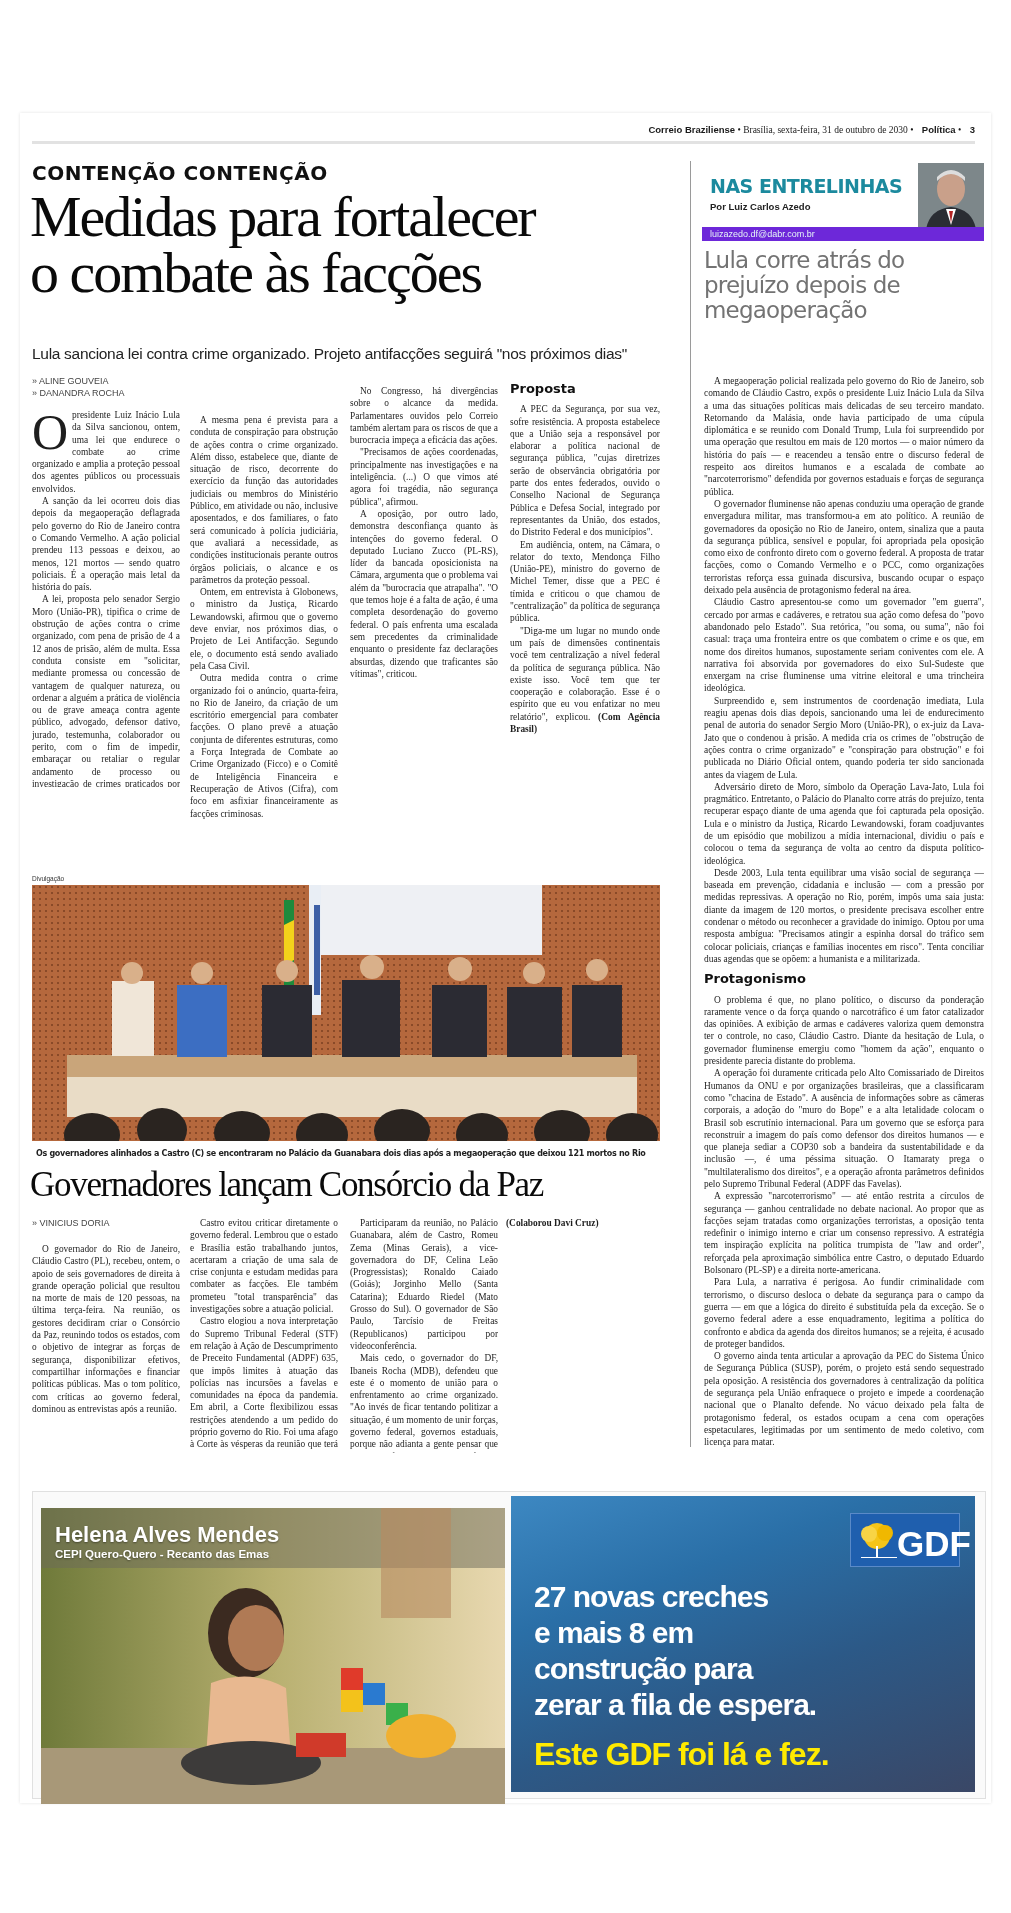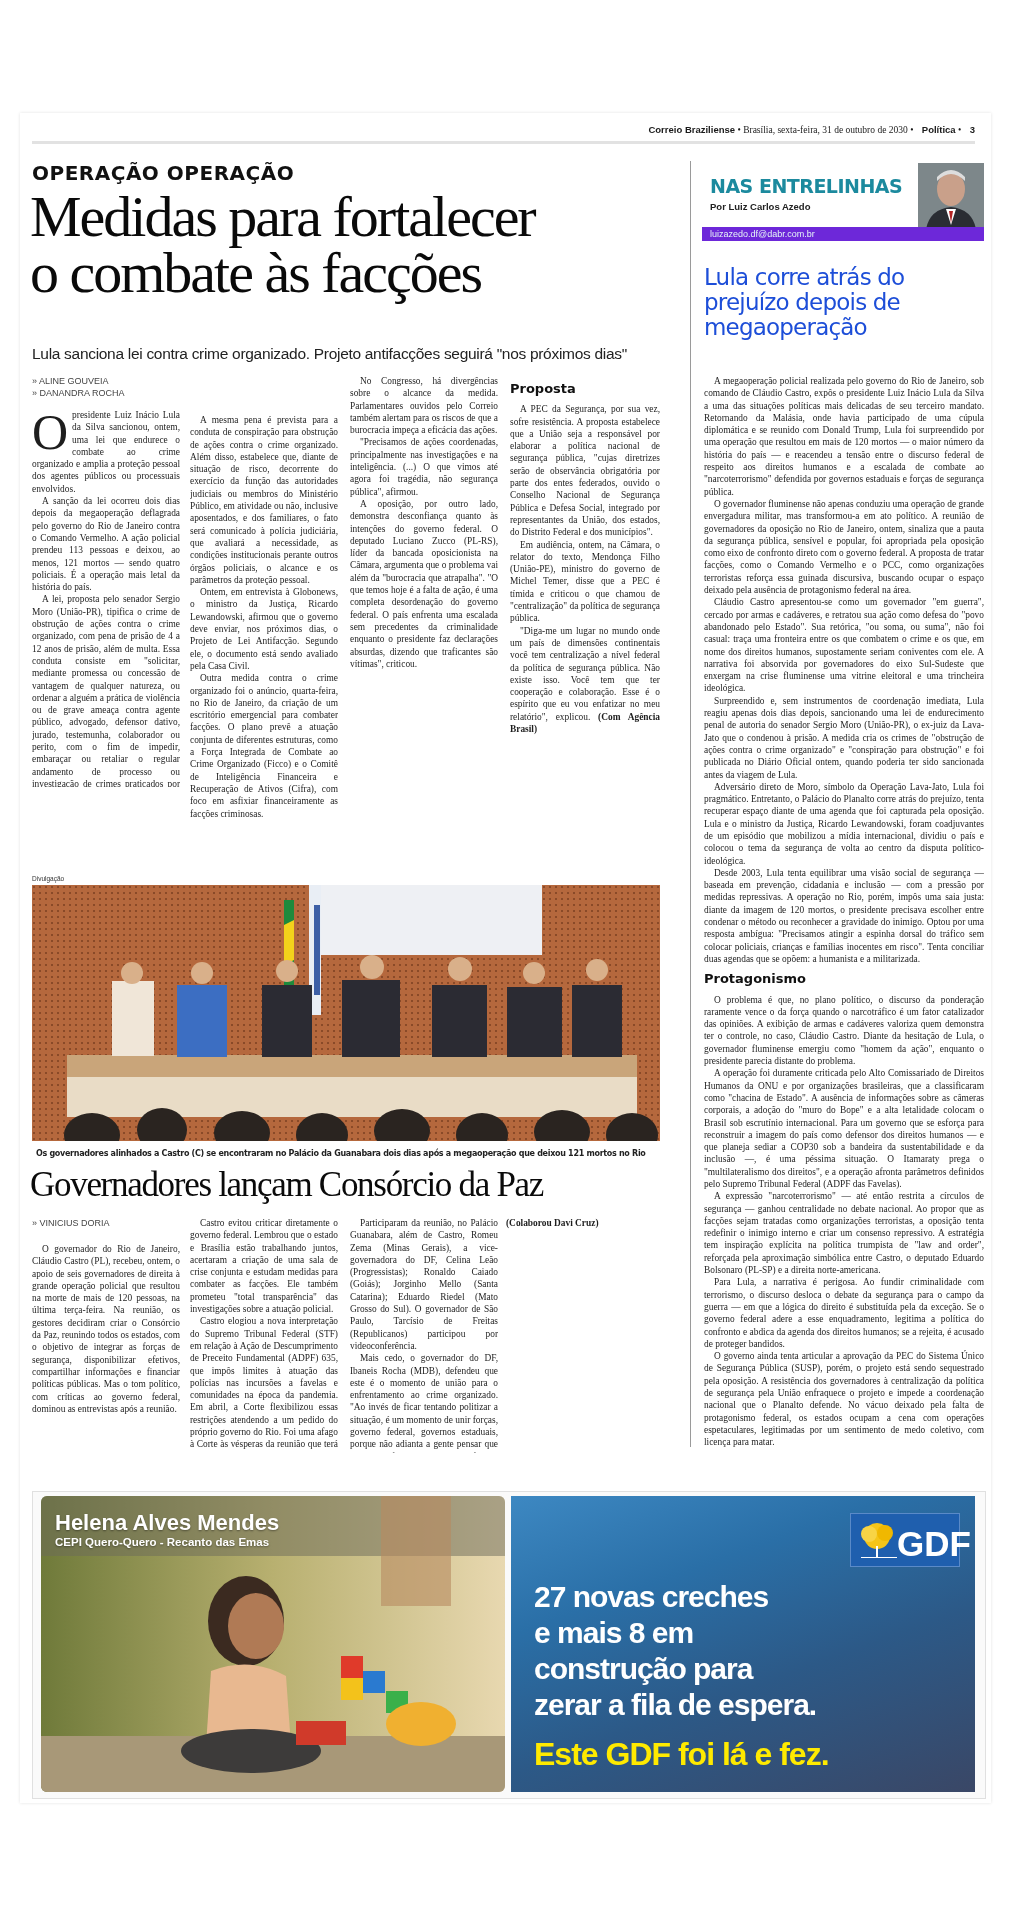--- a/index.html
+++ b/index.html
@@ -16,27 +16,27 @@
   .col p{margin:0;text-indent:10px;}
   .col p.first{text-indent:0;}
   .drop{float:left;font-size:50px;line-height:42px;margin:2px 4px 0 0;font-family:"Liberation Serif",serif;}
   .subhead{font-family:"DejaVu Sans",sans-serif;font-weight:bold;font-size:13px;margin:8px 0 8px 0;color:#111;}
   .vrule{left:670px;top:48px;width:1px;height:1286px;background:#9a9a9a;}
   .colbox{left:682px;top:50px;width:282px;height:84px;background:#fff;}
   .colname{left:8px;top:12px;font-family:"DejaVu Sans",sans-serif;font-weight:bold;font-size:19px;color:#1c8a9e;letter-spacing:-0.5px;}
   .colauthor{left:8px;top:38px;font-family:"Liberation Sans",sans-serif;font-weight:bold;font-size:9.5px;color:#222;}
   .colmail{left:0;top:64px;width:282px;height:14px;background:#6d28d9;color:#e6f5f7;font-family:"Liberation Sans",sans-serif;font-size:9px;line-height:14px;padding-left:8px;box-sizing:border-box;}
   .portrait{left:216px;top:0;width:66px;height:66px;background:linear-gradient(#7f8a8c,#586366);overflow:hidden;}
-  .rhead{left:684px;top:152px;width:280px;font-family:"DejaVu Sans",sans-serif;font-size:23px;line-height:25px;letter-spacing:-0.8px;color:#1d4ed8;}
+  .rhead{left:684px;top:135px;width:280px;font-family:"DejaVu Sans",sans-serif;font-size:23px;line-height:25px;letter-spacing:-0.8px;color:#737373;}
   .photo-credit{left:12px;top:762px;font-family:"Liberation Sans",sans-serif;font-size:6.5px;color:#333;}
   .photo{left:12px;top:772px;width:628px;height:256px;overflow:hidden;background:#b0643a;}
   .caption{left:16px;top:1036px;font-family:"DejaVu Sans",sans-serif;font-weight:bold;font-size:8px;color:#222;letter-spacing:-0.3px;}
   .subhl{left:10px;top:1052px;width:640px;font-family:"Liberation Serif",serif;font-size:35px;letter-spacing:-1.3px;color:#0a0a0a;}
   .ad{left:12px;top:1378px;width:952px;height:306px;border:1px solid #e0e0e0;background:#fafafa;}
-  .ad-left{left:8px;top:4px;width:464px;height:296px;overflow:hidden;border-radius:6px;}
+  .ad-left{left:8px;top:16px;width:464px;height:296px;overflow:hidden;}
   .ad-right{left:478px;top:4px;width:464px;height:296px;background:linear-gradient(160deg,#3d88c2 0%,#2a6fa7 30%,#2c5987 60%,#3a4766 100%);}
   .ad-name{left:14px;top:14px;font-family:"Liberation Sans",sans-serif;font-weight:bold;font-size:22px;color:#fff;text-shadow:0 1px 2px rgba(0,0,0,.4);}
   .ad-school{left:14px;top:40px;font-family:"Liberation Sans",sans-serif;font-weight:bold;font-size:11.5px;color:#fff;text-shadow:0 1px 2px rgba(0,0,0,.4);}
   .gdf-logo{right:15px;top:17px;width:108px;height:52px;background:#1f5fae;border:1px solid #5a8ac8;}
   .gdf-text{left:46px;top:10px;font-family:"Liberation Sans",sans-serif;font-weight:bold;font-size:35px;color:#fff;}
   .ad-main{left:23px;top:83px;font-family:"Liberation Sans",sans-serif;font-weight:bold;font-size:30px;line-height:36px;color:#fff;letter-spacing:-1px;}
   .ad-tag{left:23px;top:240px;font-family:"Liberation Sans",sans-serif;font-weight:bold;font-size:32px;color:#ffea00;letter-spacing:-1px;}
 </style>
 </head>
 <body>
@@ -46,21 +46,21 @@
   <div class="abs hdr">
     <b>Correio Braziliense</b>
     <span> • </span>
     <span>Brasília, sexta-feira, 31 de outubro de 2030</span>
     <span> • </span>
     <b>Política</b>
     <span> • </span>
     <b>3</b>
   </div>
 
-  <div class="abs kicker">OPERAÇÃO OPERAÇÃO</div>
+  <div class="abs kicker">CONTENÇÃO CONTENÇÃO</div>
   <div class="abs headline">
     <div>Medidas para fortalecer</div>
     <div>o combate às facções</div>
   </div>
   <div class="abs deck">Lula sanciona lei contra crime organizado. Projeto antifacções seguirá "nos próximos dias"</div>
 
   <div class="abs byline" style="left:12px;top:262px;">
     <div>» <span>ALINE GOUVEIA</span></div>
     <div>» <span>DANANDRA ROCHA</span></div>
   </div>
@@ -68,21 +68,21 @@
   <div class="abs col" style="left:12px;top:296px;width:148px;">
     <p class="first"><span class="drop">O</span><span>presidente Luiz Inácio Lula da Silva sancionou, ontem, uma lei que endurece o combate ao crime organizado e amplia a proteção pessoal dos agentes públicos ou processuais envolvidos.</span></p>
     <p>A sanção da lei ocorreu dois dias depois da megaoperação deflagrada pelo governo do Rio de Janeiro contra o Comando Vermelho. A ação policial prendeu 113 pessoas e deixou, ao menos, 121 mortos — sendo quatro policiais. É a operação mais letal da história do país.</p>
     <p style="height:194px;overflow:hidden;">A lei, proposta pelo senador Sergio Moro (União-PR), tipifica o crime de obstrução de ações contra o crime organizado, com pena de prisão de 4 a 12 anos de prisão, além de multa. Essa conduta consiste em "solicitar, mediante promessa ou concessão de vantagem de qualquer natureza, ou ordenar a alguém a prática de violência ou de grave ameaça contra agente público, advogado, defensor dativo, jurado, testemunha, colaborador ou perito, com o fim de impedir, embaraçar ou retaliar o regular andamento de processo ou investigação de crimes praticados por organização criminosa ou a aprovação de qualquer medida contra o crime organizado".</p>
   </div>
   <div class="abs col" style="left:170px;top:262px;width:148px;height:490px;overflow:hidden;margin-top:39px;">
     <p>A mesma pena é prevista para a conduta de conspiração para obstrução de ações contra o crime organizado. Além disso, estabelece que, diante de situação de risco, decorrente do exercício da função das autoridades judiciais ou membros do Ministério Público, em atividade ou não, inclusive aposentados, e dos familiares, o fato será comunicado à polícia judiciária, que avaliará a necessidade, as condições institucionais perante outros órgãos policiais, o alcance e os parâmetros da proteção pessoal.</p>
     <p>Ontem, em entrevista à Globonews, o ministro da Justiça, Ricardo Lewandowski, afirmou que o governo deve enviar, nos próximos dias, o Projeto de Lei Antifacção. Segundo ele, o documento está sendo avaliado pela Casa Civil.</p>
     <p>Outra medida contra o crime organizado foi o anúncio, quarta-feira, no Rio de Janeiro, da criação de um escritório emergencial para combater facções. O plano prevê a atuação conjunta de diferentes estruturas, como a Força Integrada de Combate ao Crime Organizado (Ficco) e o Comitê de Inteligência Financeira e Recuperação de Ativos (Cifra), com foco em asfixiar financeiramente as facções criminosas.</p>
   </div>
-  <div class="abs col" style="left:330px;top:262px;width:148px;height:490px;overflow:hidden;">
+  <div class="abs col" style="left:330px;top:272px;width:148px;height:490px;overflow:hidden;">
     <p>No Congresso, há divergências sobre o alcance da medida. Parlamentares ouvidos pelo Correio também alertam para os riscos de que a burocracia impeça a eficácia das ações.</p>
     <p>"Precisamos de ações coordenadas, principalmente nas investigações e na inteligência. (...) O que vimos até agora foi tragédia, não segurança pública", afirmou.</p>
     <p>A oposição, por outro lado, demonstra desconfiança quanto às intenções do governo federal. O deputado Luciano Zucco (PL-RS), líder da bancada oposicionista na Câmara, argumenta que o problema vai além da "burocracia que atrapalha". "O que temos hoje é a falta de ação, é uma completa desordenação do governo federal. O país enfrenta uma escalada sem precedentes da criminalidade enquanto o presidente faz declarações absurdas, dizendo que traficantes são vítimas", criticou.</p>
   </div>
   <div class="abs col" style="left:490px;top:262px;width:150px;height:490px;overflow:hidden;">
     <div class="subhead">Proposta</div>
     <p>A PEC da Segurança, por sua vez, sofre resistência. A proposta estabelece que a União seja a responsável por elaborar a política nacional de segurança pública, "cujas diretrizes serão de observância obrigatória por parte dos entes federados, ouvido o Conselho Nacional de Segurança Pública e Defesa Social, integrado por representantes da União, dos estados, do Distrito Federal e dos municípios".</p>
     <p>Em audiência, ontem, na Câmara, o relator do texto, Mendonça Filho (União-PE), ministro do governo de Michel Temer, disse que a PEC é tímida e criticou o que chamou de "centralização" da política de segurança pública.</p>
     <p><span>"Diga-me um lugar no mundo onde um país de dimensões continentais você tem centralização a nível federal da política de segurança pública. Não existe isso. Você tem que ter cooperação e colaboração. Esse é o espírito que eu vou enfatizar no meu relatório", explicou.</span> <b>(Com Agência Brasil)</b></p>
   </div>

